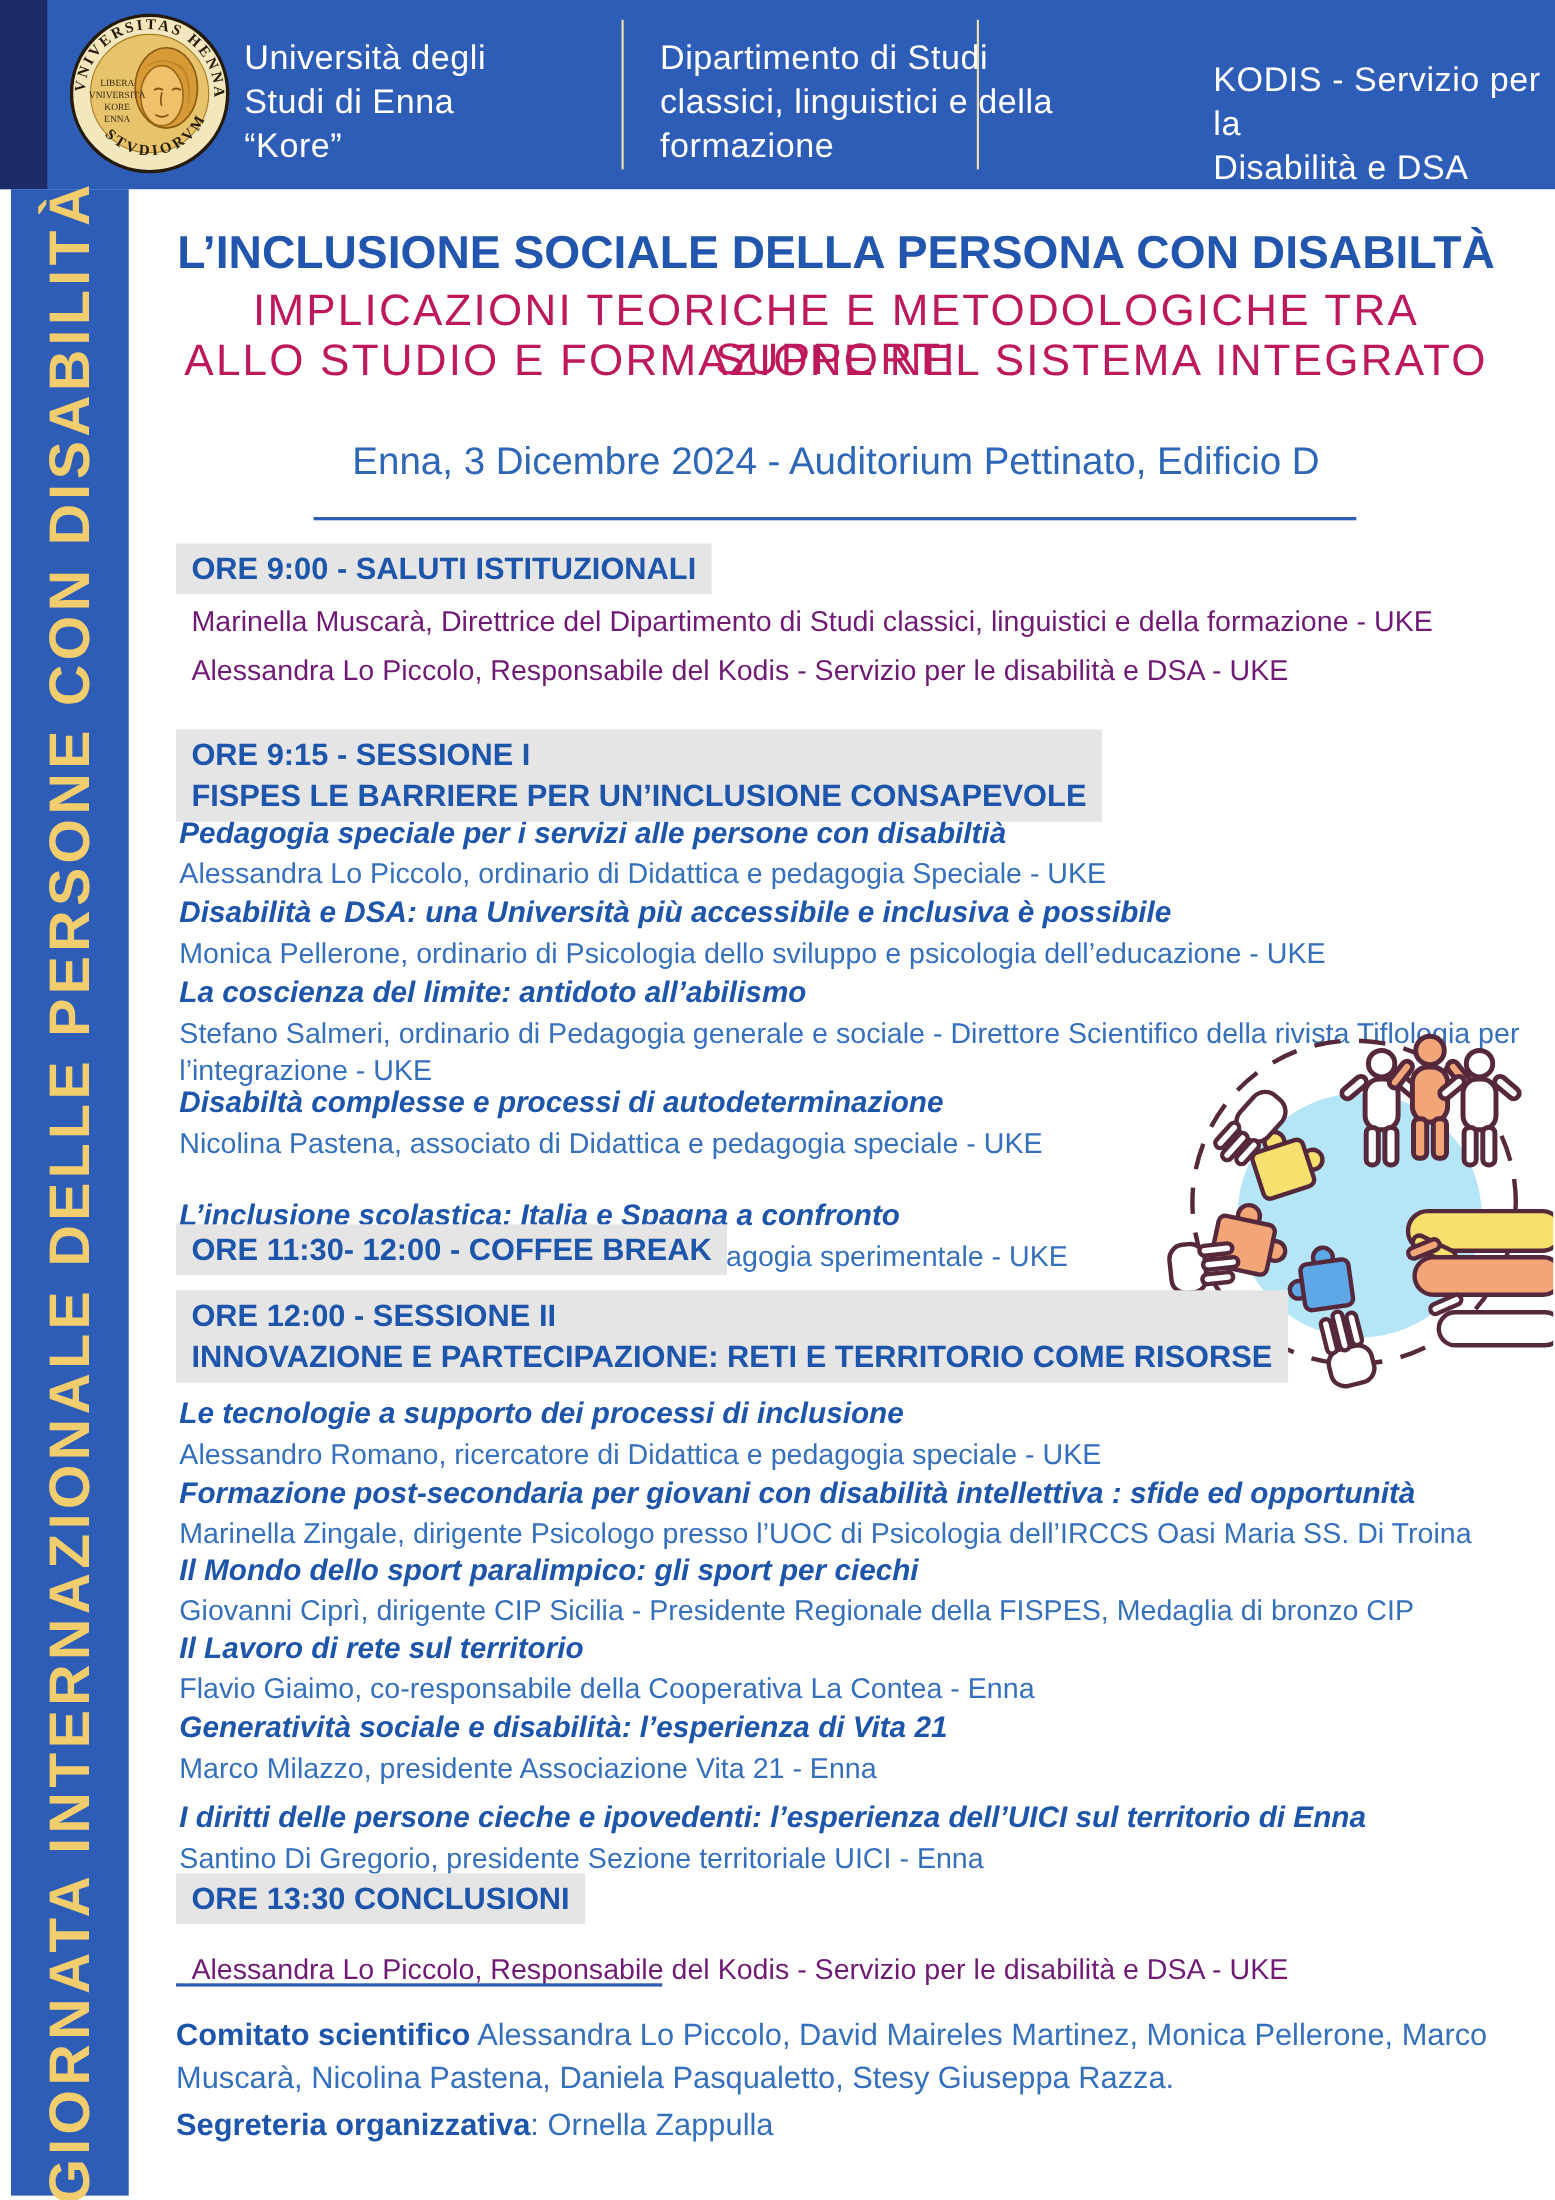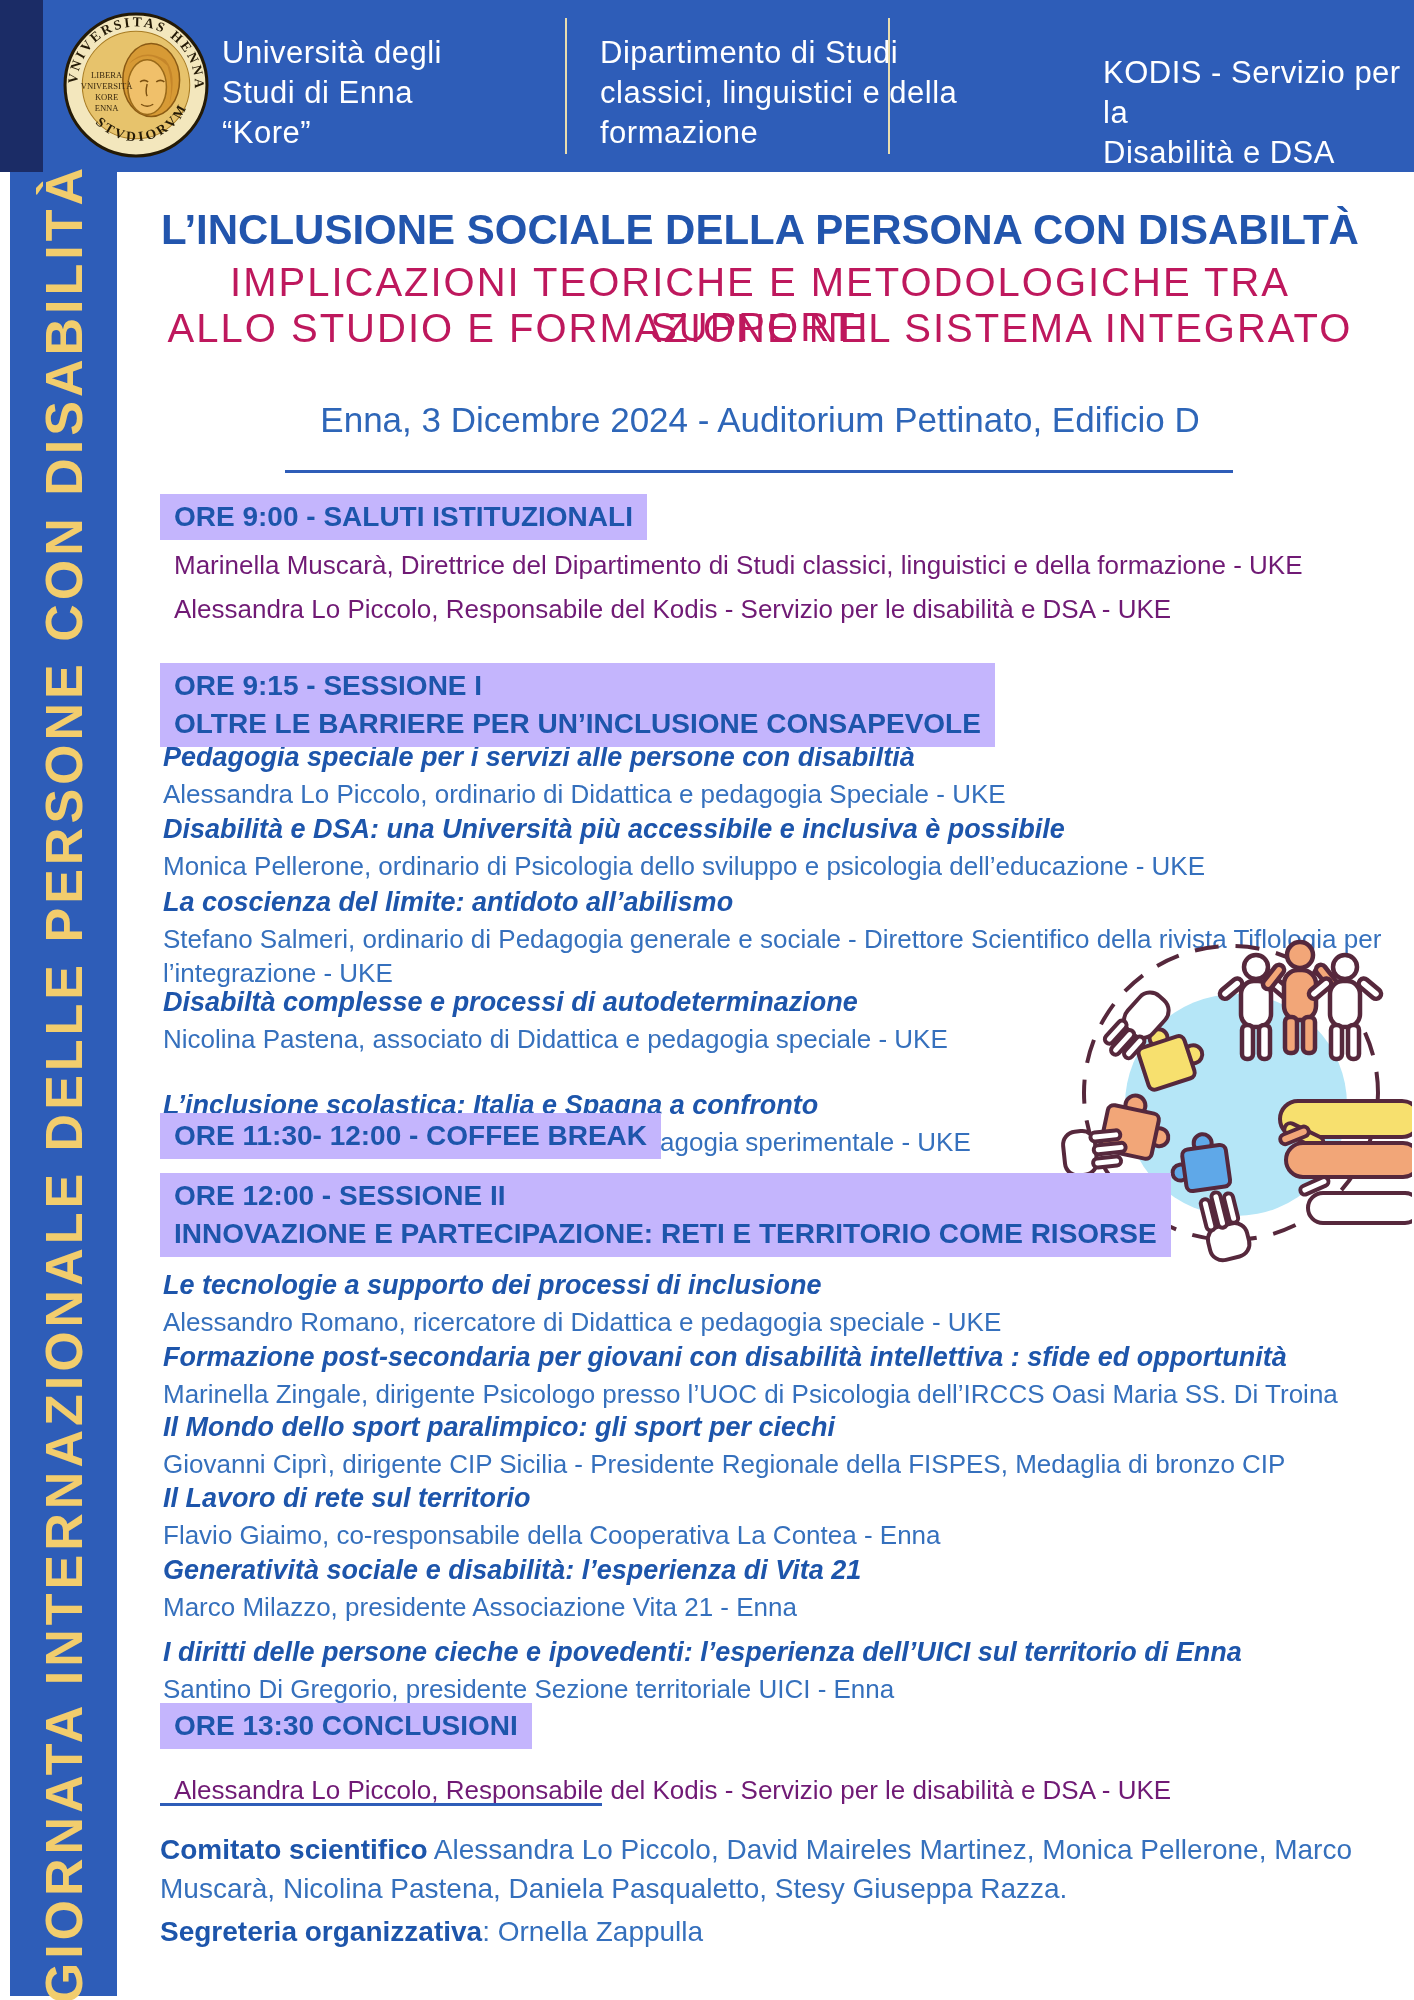--- a/index.html
+++ b/index.html
@@ -23,21 +23,21 @@
   
   .main-title{left:120px;top:206px;width:1280px;text-align:center;
               font-size:42px;font-weight:700;color:#2255ad;}
   .subtitle{left:120px;width:1280px;text-align:center;
             font-size:40px;font-weight:400;letter-spacing:2px;color:#be185d;}
   .event-line{left:120px;top:400px;width:1280px;text-align:center;
               font-size:35px;font-weight:400;color:#2e66b8;}
   .head-rule{left:285px;top:470px;width:948px;height:3px;background:#2e5db8;}
 
   
-  .session-box{left:160px;display:inline-block;background:#c4b5fd;color:#1d55ab;
+  .session-box{left:160px;display:inline-block;background:#e5e5e5;color:#1d55ab;
                font-weight:700;font-size:28px;line-height:38px;padding:4px 14px;z-index:2;}
   .speaker{left:174px;width:1245px;color:#701a75;font-size:26px;line-height:34px;}
   .talk{left:163px;width:1248px;}
   .talk-title{color:#1d55ab;font-weight:700;font-style:italic;font-size:27px;line-height:34px;}
   .talk .speaker-line{color:#3570bd;font-size:26px;line-height:34px;margin-top:3px;}
   .final-rule{left:160px;top:1803px;width:442px;height:3px;background:#2e5db8;}
 
   
   .committee{left:160px;width:1248px;color:#3570bd;font-size:28px;line-height:39px;}
   .bold-label{color:#1d55ab;font-weight:700;}
@@ -196,21 +196,21 @@
   <div class="abs head-rule"></div>
 
   <div class="abs session-box" style="top:494px;">
     <div>ORE 9:00 - SALUTI ISTITUZIONALI</div>
   </div>
   <div class="abs speaker" style="top:548px;">Marinella Muscarà, Direttrice del Dipartimento di Studi classici, linguistici e della formazione - UKE</div>
   <div class="abs speaker" style="top:592px;">Alessandra Lo Piccolo, Responsabile del Kodis - Servizio per le disabilità e DSA - UKE</div>
 
   <div class="abs session-box" style="top:643px;margin-top:20px;">
     <div>ORE 9:15 - SESSIONE I</div>
-    <div>OLTRE LE BARRIERE PER UN’INCLUSIONE CONSAPEVOLE</div>
+    <div>FISPES LE BARRIERE PER UN’INCLUSIONE CONSAPEVOLE</div>
   </div>
 
   <div class="abs talk" style="top:740px;">
     <div class="talk-title">Pedagogia speciale per i servizi alle persone con disabiltià</div>
     <div class="speaker-line">Alessandra Lo Piccolo, ordinario di Didattica e pedagogia Speciale - UKE</div>
   </div>
   <div class="abs talk" style="top:812px;">
     <div class="talk-title">Disabilità e DSA: una Università più accessibile e inclusiva è possibile</div>
     <div class="speaker-line">Monica Pellerone, ordinario di Psicologia dello sviluppo e psicologia dell’educazione - UKE</div>
   </div>

